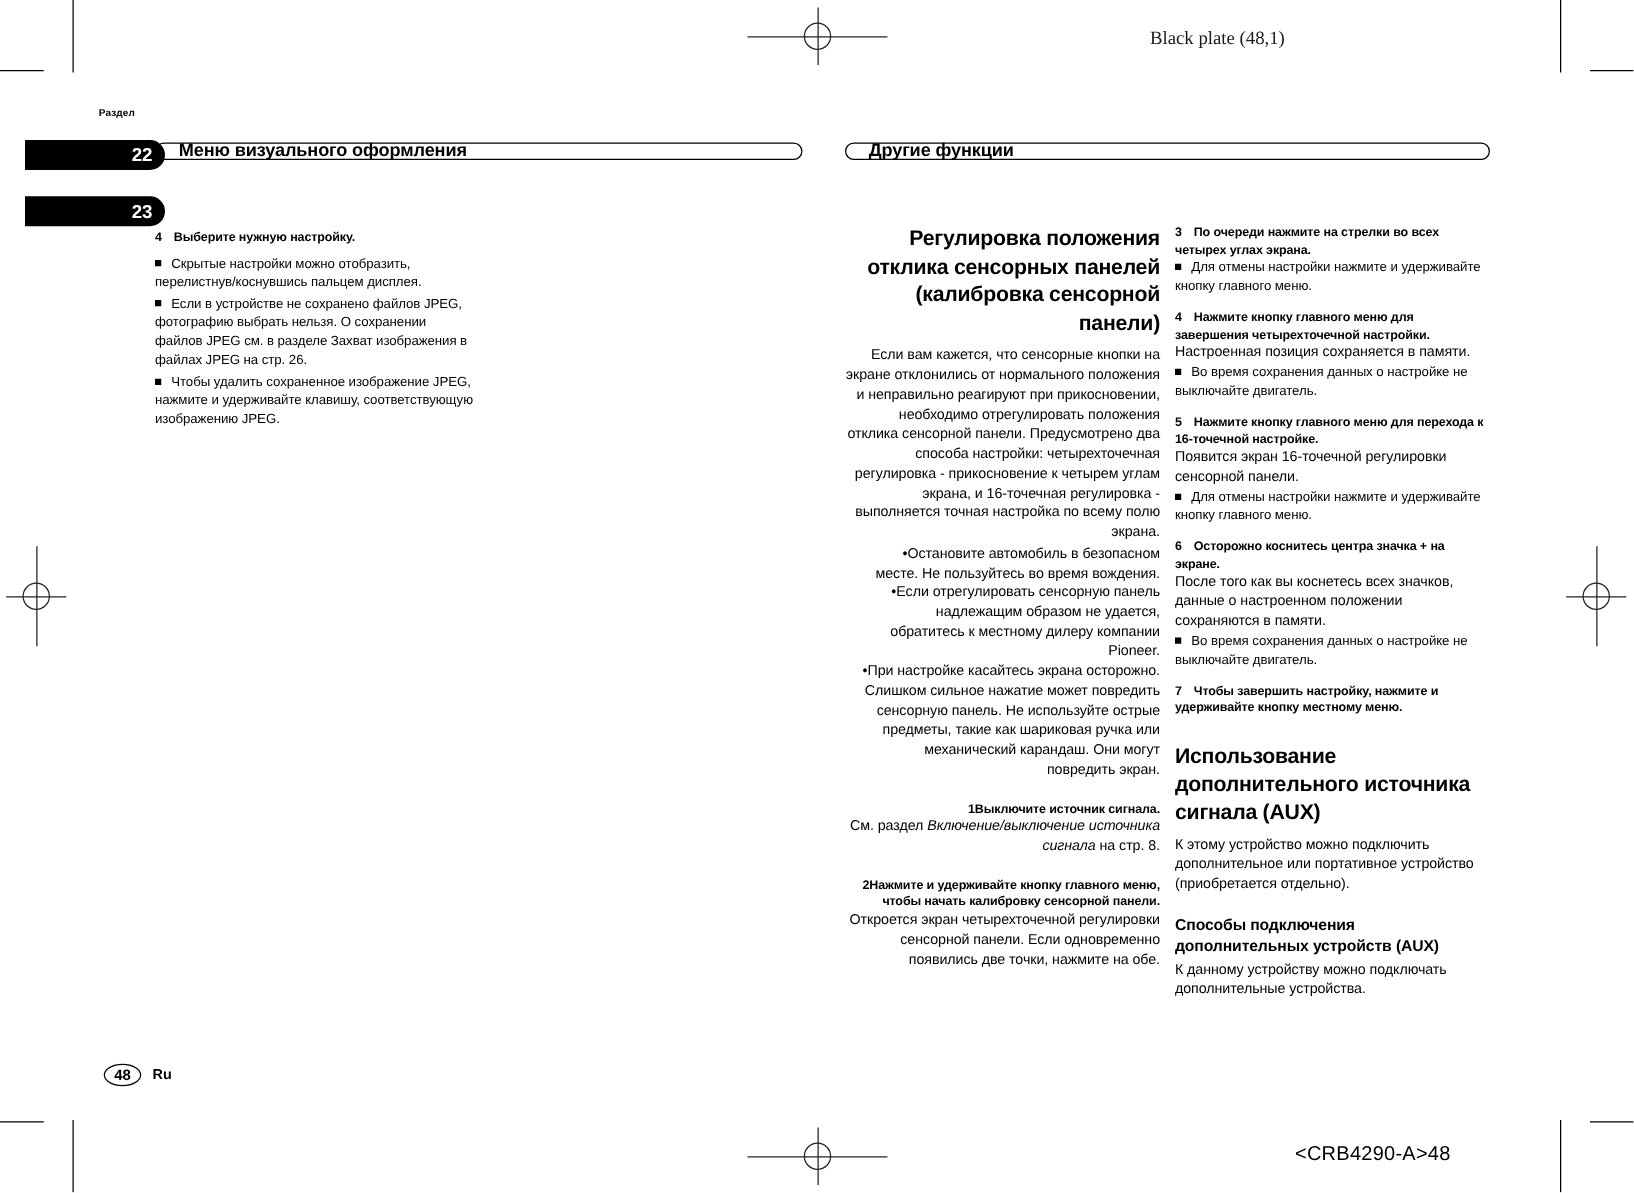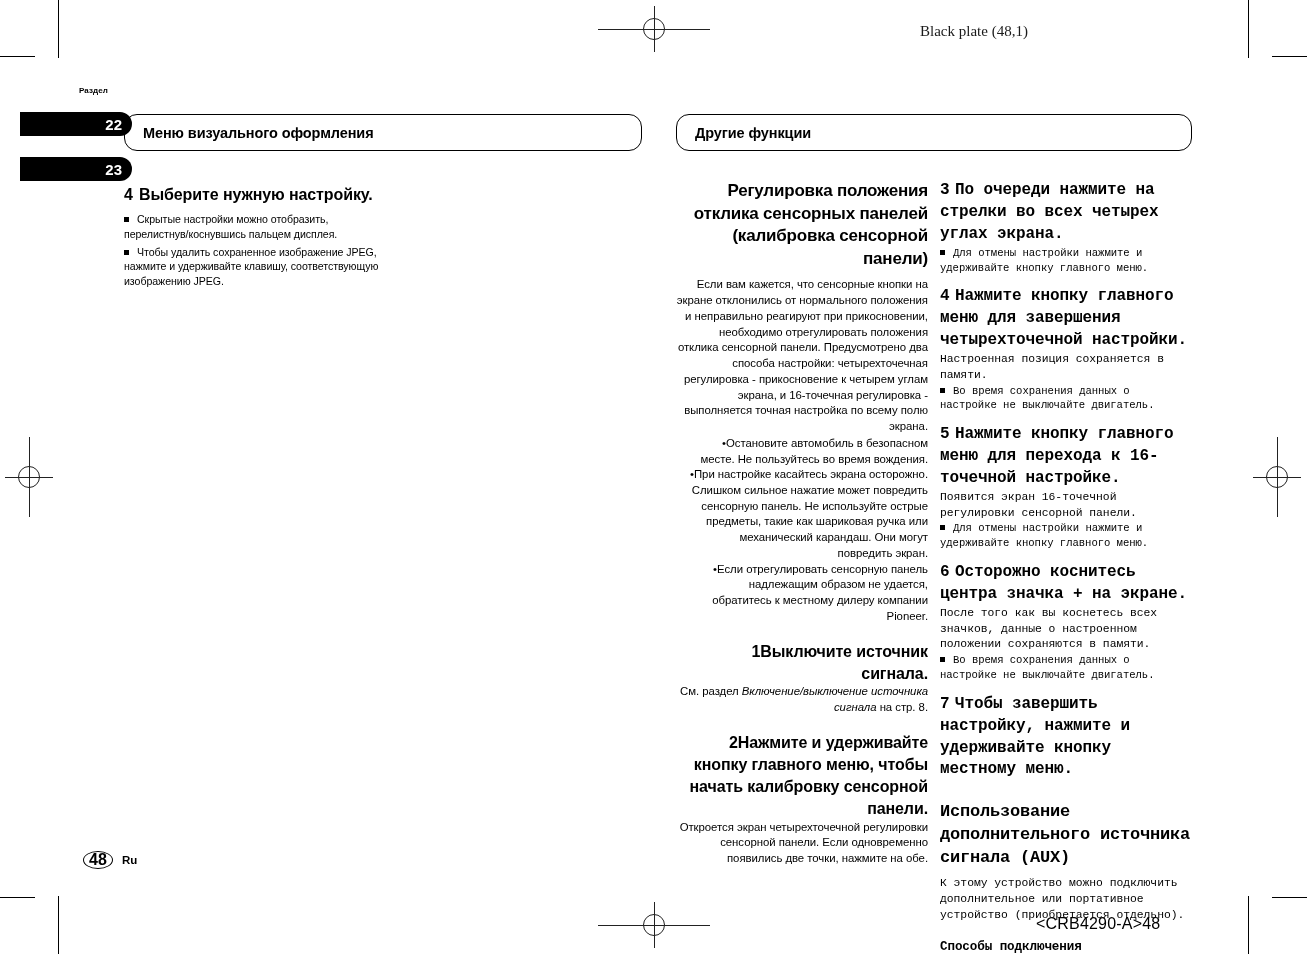--- a/index.html
+++ b/index.html
@@ -72,21 +72,21 @@
     align-items: center;
     justify-content: flex-end;
     padding-right: 10px;
     box-sizing: border-box;
     width: 112px;
   }
 
   
   .pill {
     position: absolute;
-    height: 37px;
+    height: 14px;
     border: 1.6px solid #000;
     border-radius: 13px;
     box-sizing: border-box;
     display: flex;
     align-items: center;
     padding-left: 18px;
     font-size: 14.5px;
     font-weight: bold;
     letter-spacing: -0.1px;
   }
@@ -104,21 +104,21 @@
     margin: 0 0 7px 0;
   }
   .h2 {
     font-size: 12.6px;
     font-weight: bold;
     line-height: 1.34;
     letter-spacing: -0.1px;
     margin: 0 0 3px 0;
   }
   .step {
-    font-size: 16px;
+    font-size: 10px;
     font-weight: bold;
     line-height: 1.37;
     letter-spacing: -0.1px;
     margin: 0;
   }
   .step .num { display: inline-block; min-width: 15px; }
   .body {
     font-size: 11.4px;
     line-height: 1.38;
     letter-spacing: -0.05px;
@@ -160,21 +160,21 @@
     position: absolute;
     display: flex;
     align-items: center;
     gap: 9px;
   }
   .folio-num {
     width: 30px;
     height: 18px;
     border: 1.6px solid #000;
     border-radius: 50%;
-    font-size: 16px;
+    font-size: 12px;
     font-weight: bold;
     display: flex;
     align-items: center;
     justify-content: center;
     box-sizing: border-box;
   }
   .folio-lang {
     font-size: 11.5px;
     font-weight: bold;
   }
@@ -245,62 +245,65 @@
     <p class="step">
       <span class="num">4</span><span>Выберите нужную настройку.</span>
     </p>
 
     <div class="gap-s"></div>
 
     <p class="note">
       <span class="sq"></span><span>Скрытые настройки можно отобразить, перелистнув/коснувшись пальцем дисплея.</span>
     </p>
 
+    <p class="note" style="margin-top:3px;">
+      <span class="sq"></span><span>Если в устройстве не сохранено файлов JPEG, фотографию выбрать нельзя. О сохранении файлов JPEG см. в разделе </span><span class="it">Захват изображения в файлах JPEG</span><span> на стр. 26.</span>
+    </p>
 
     <p class="note" style="margin-top:3px;">
       <span class="sq"></span><span>Чтобы удалить сохраненное изображение JPEG, нажмите и удерживайте клавишу, соответствующую изображению JPEG.</span>
     </p>
 
   </div>
 
   <div class="col" style="left:676px; top:180px; width:252px;text-align:right;">
 
     <h1 class="h1">Регулировка положения отклика сенсорных панелей (калибровка сенсорной панели)</h1>
 
     <p class="body">Если вам кажется, что сенсорные кнопки на экране отклонились от нормального положения и неправильно реагируют при прикосновении, необходимо отрегулировать положения отклика сенсорной панели. Предусмотрено два способа настройки: четырехточечная регулировка - прикосновение к четырем углам экрана, и 16-точечная регулировка - выполняется точная настройка по всему полю экрана.</p>
 
     <p class="bullet" style="margin-top:1px;">
       <span class="dot">•</span><span>Остановите автомобиль в безопасном месте. Не пользуйтесь во время вождения.</span>
     </p>
     <p class="bullet">
+      <span class="dot">•</span><span>Если отрегулировать сенсорную панель надлежащим образом не удается, обратитесь к местному дилеру компании Pioneer.</span>
+    </p>
+    <p class="bullet">
       <span class="dot">•</span><span>При настройке касайтесь экрана осторожно. Слишком сильное нажатие может повредить сенсорную панель. Не используйте острые предметы, такие как шариковая ручка или механический карандаш. Они могут повредить экран.</span>
-    </p>
-    <p class="bullet">
-      <span class="dot">•</span><span>Если отрегулировать сенсорную панель надлежащим образом не удается, обратитесь к местному дилеру компании Pioneer.</span>
     </p>
 
     <div class="gap-l"></div>
 
     <p class="step">
       <span class="num">1</span><span>Выключите источник сигнала.</span>
     </p>
     <p class="body">
       <span>См. раздел </span><span class="it">Включение/выключение источника сигнала</span><span> на стр. 8.</span>
     </p>
 
     <div class="gap-l"></div>
 
     <p class="step">
       <span class="num">2</span><span>Нажмите и удерживайте кнопку главного меню, чтобы начать калибровку сенсорной панели.</span>
     </p>
     <p class="body">Откроется экран четырехточечной регулировки сенсорной панели. Если одновременно появились две точки, нажмите на обе.</p>
 
   </div>
 
-  <div class="col" style="left:940px; top:180px; width:252px;font-family:Liberation Mono, monospace;">
+  <div class="col" style="left:940px; top:180px; width:252px;">
 
     <p class="step">
       <span class="num">3</span><span>По очереди нажмите на стрелки во всех четырех углах экрана.</span>
     </p>
     <p class="note">
       <span class="sq"></span><span>Для отмены настройки нажмите и удерживайте кнопку главного меню.</span>
     </p>
 
     <div class="gap-m"></div>
 

